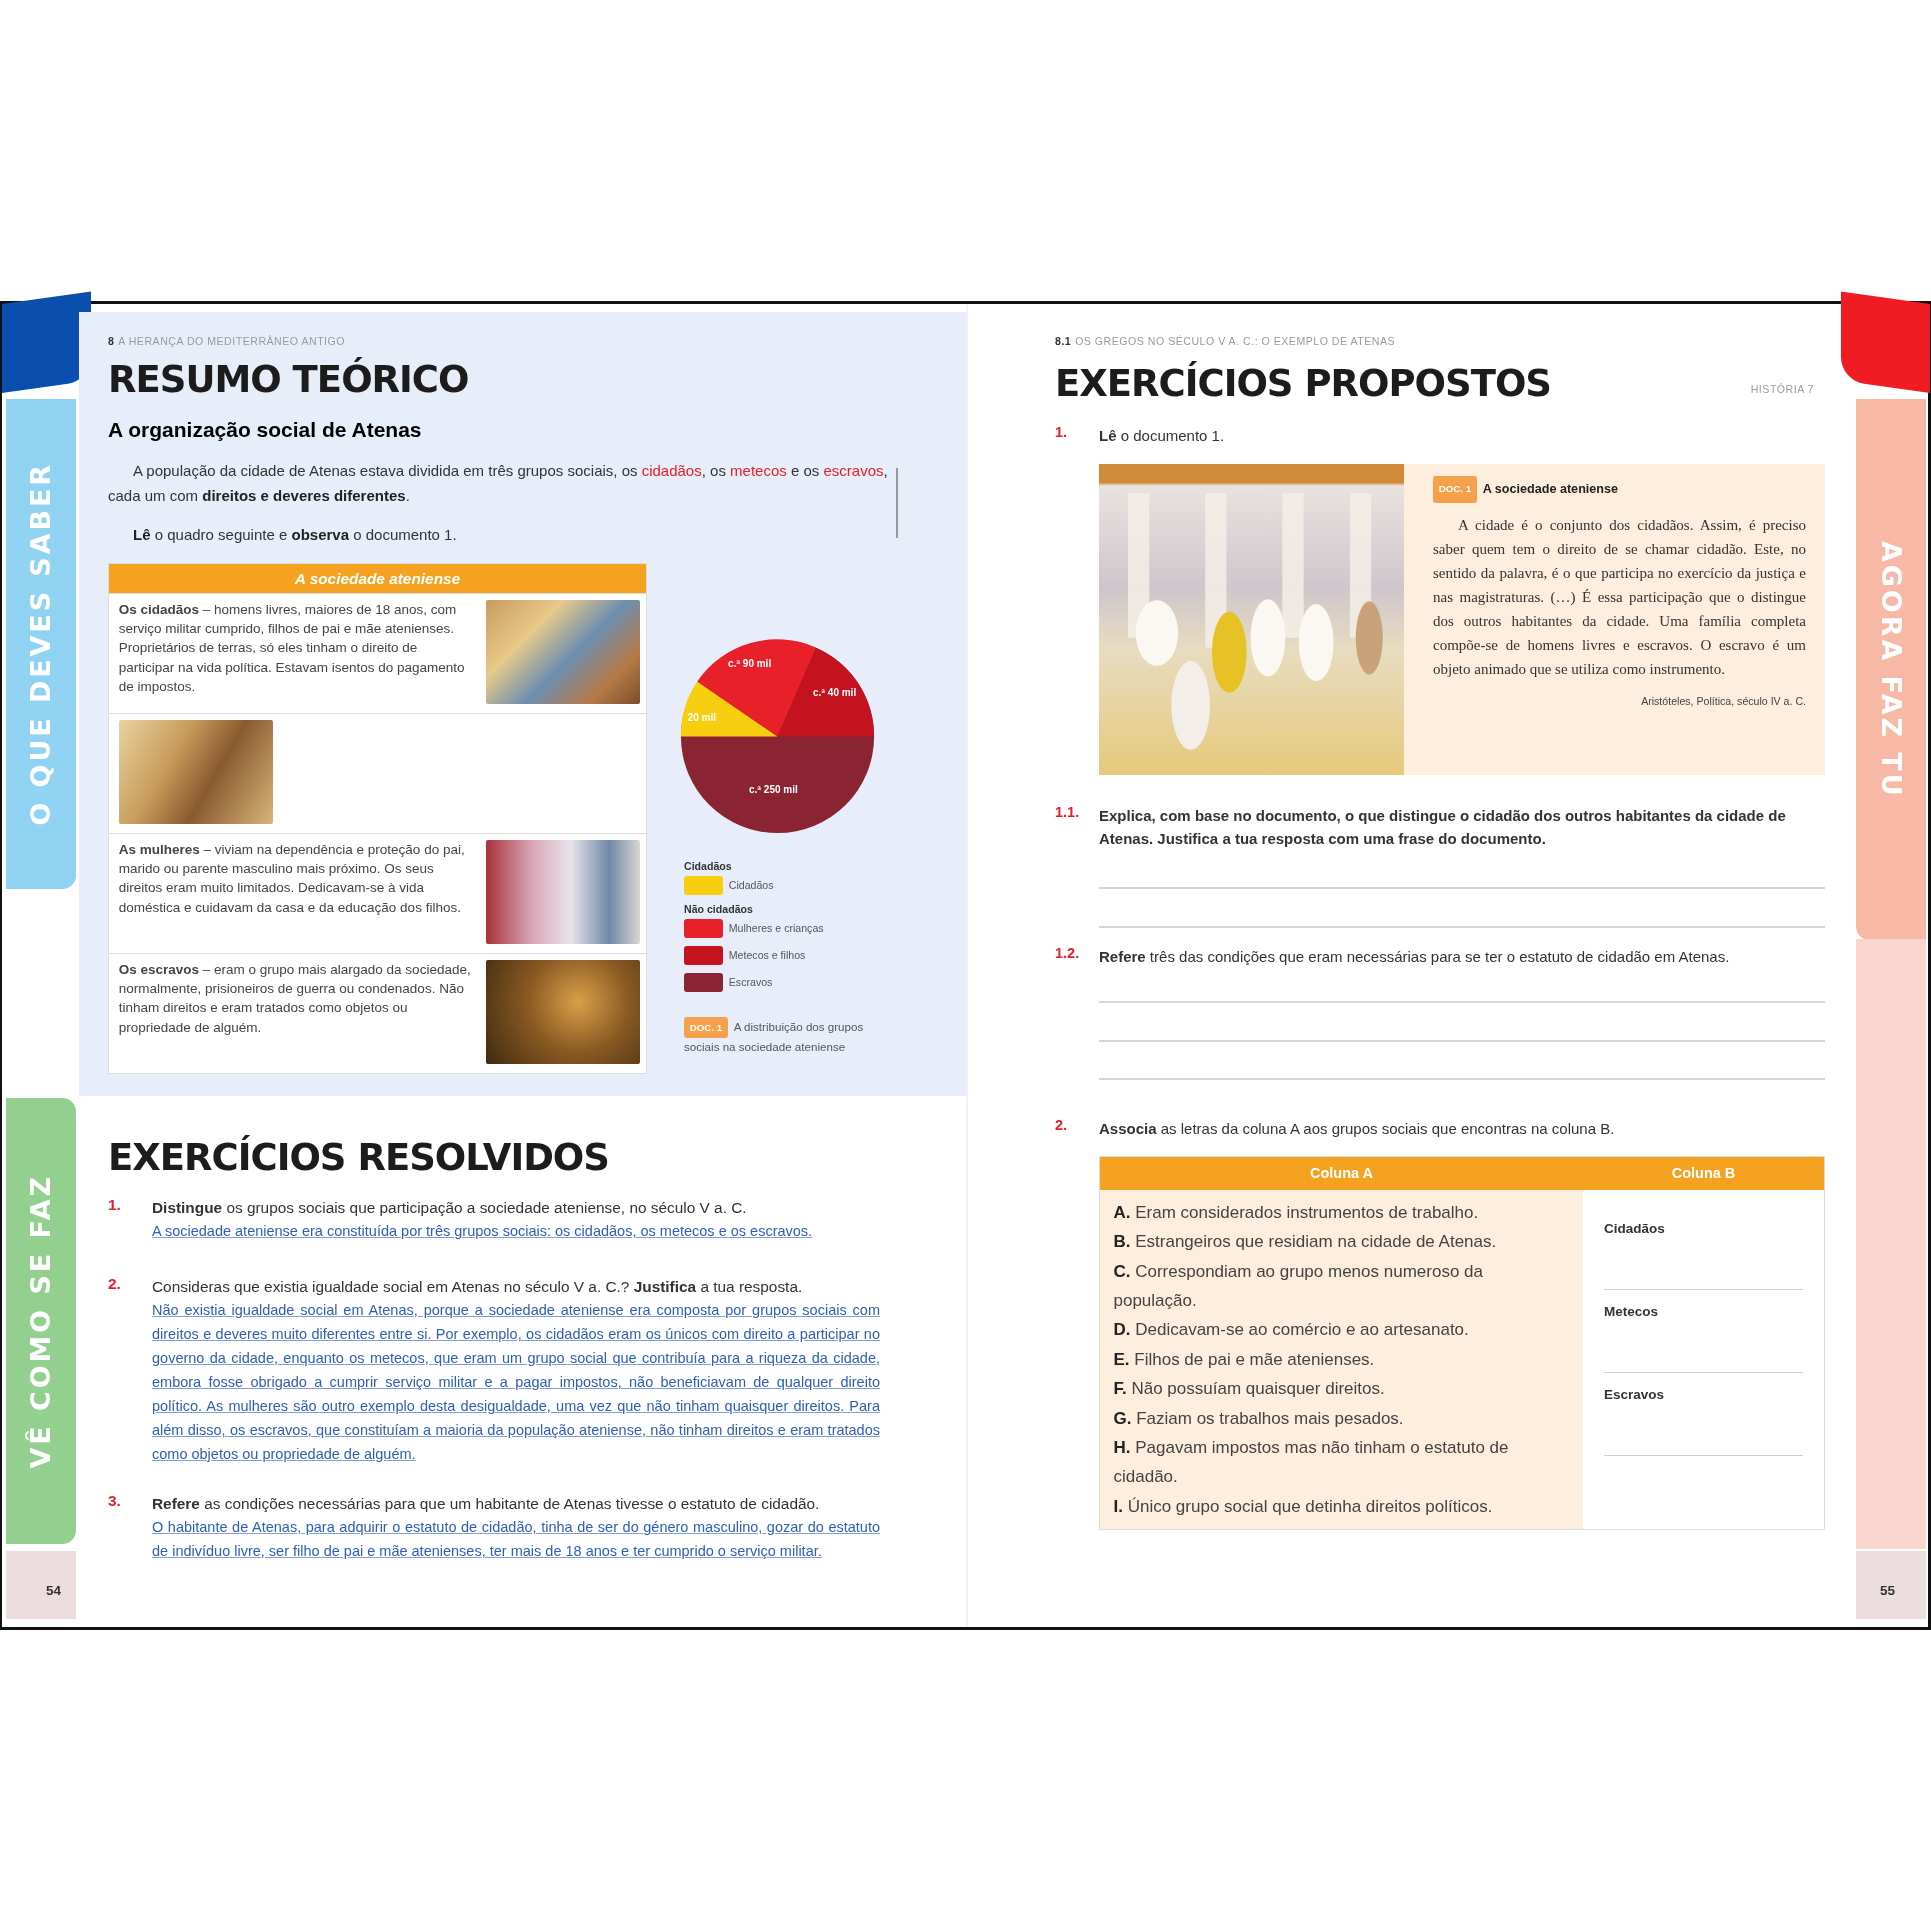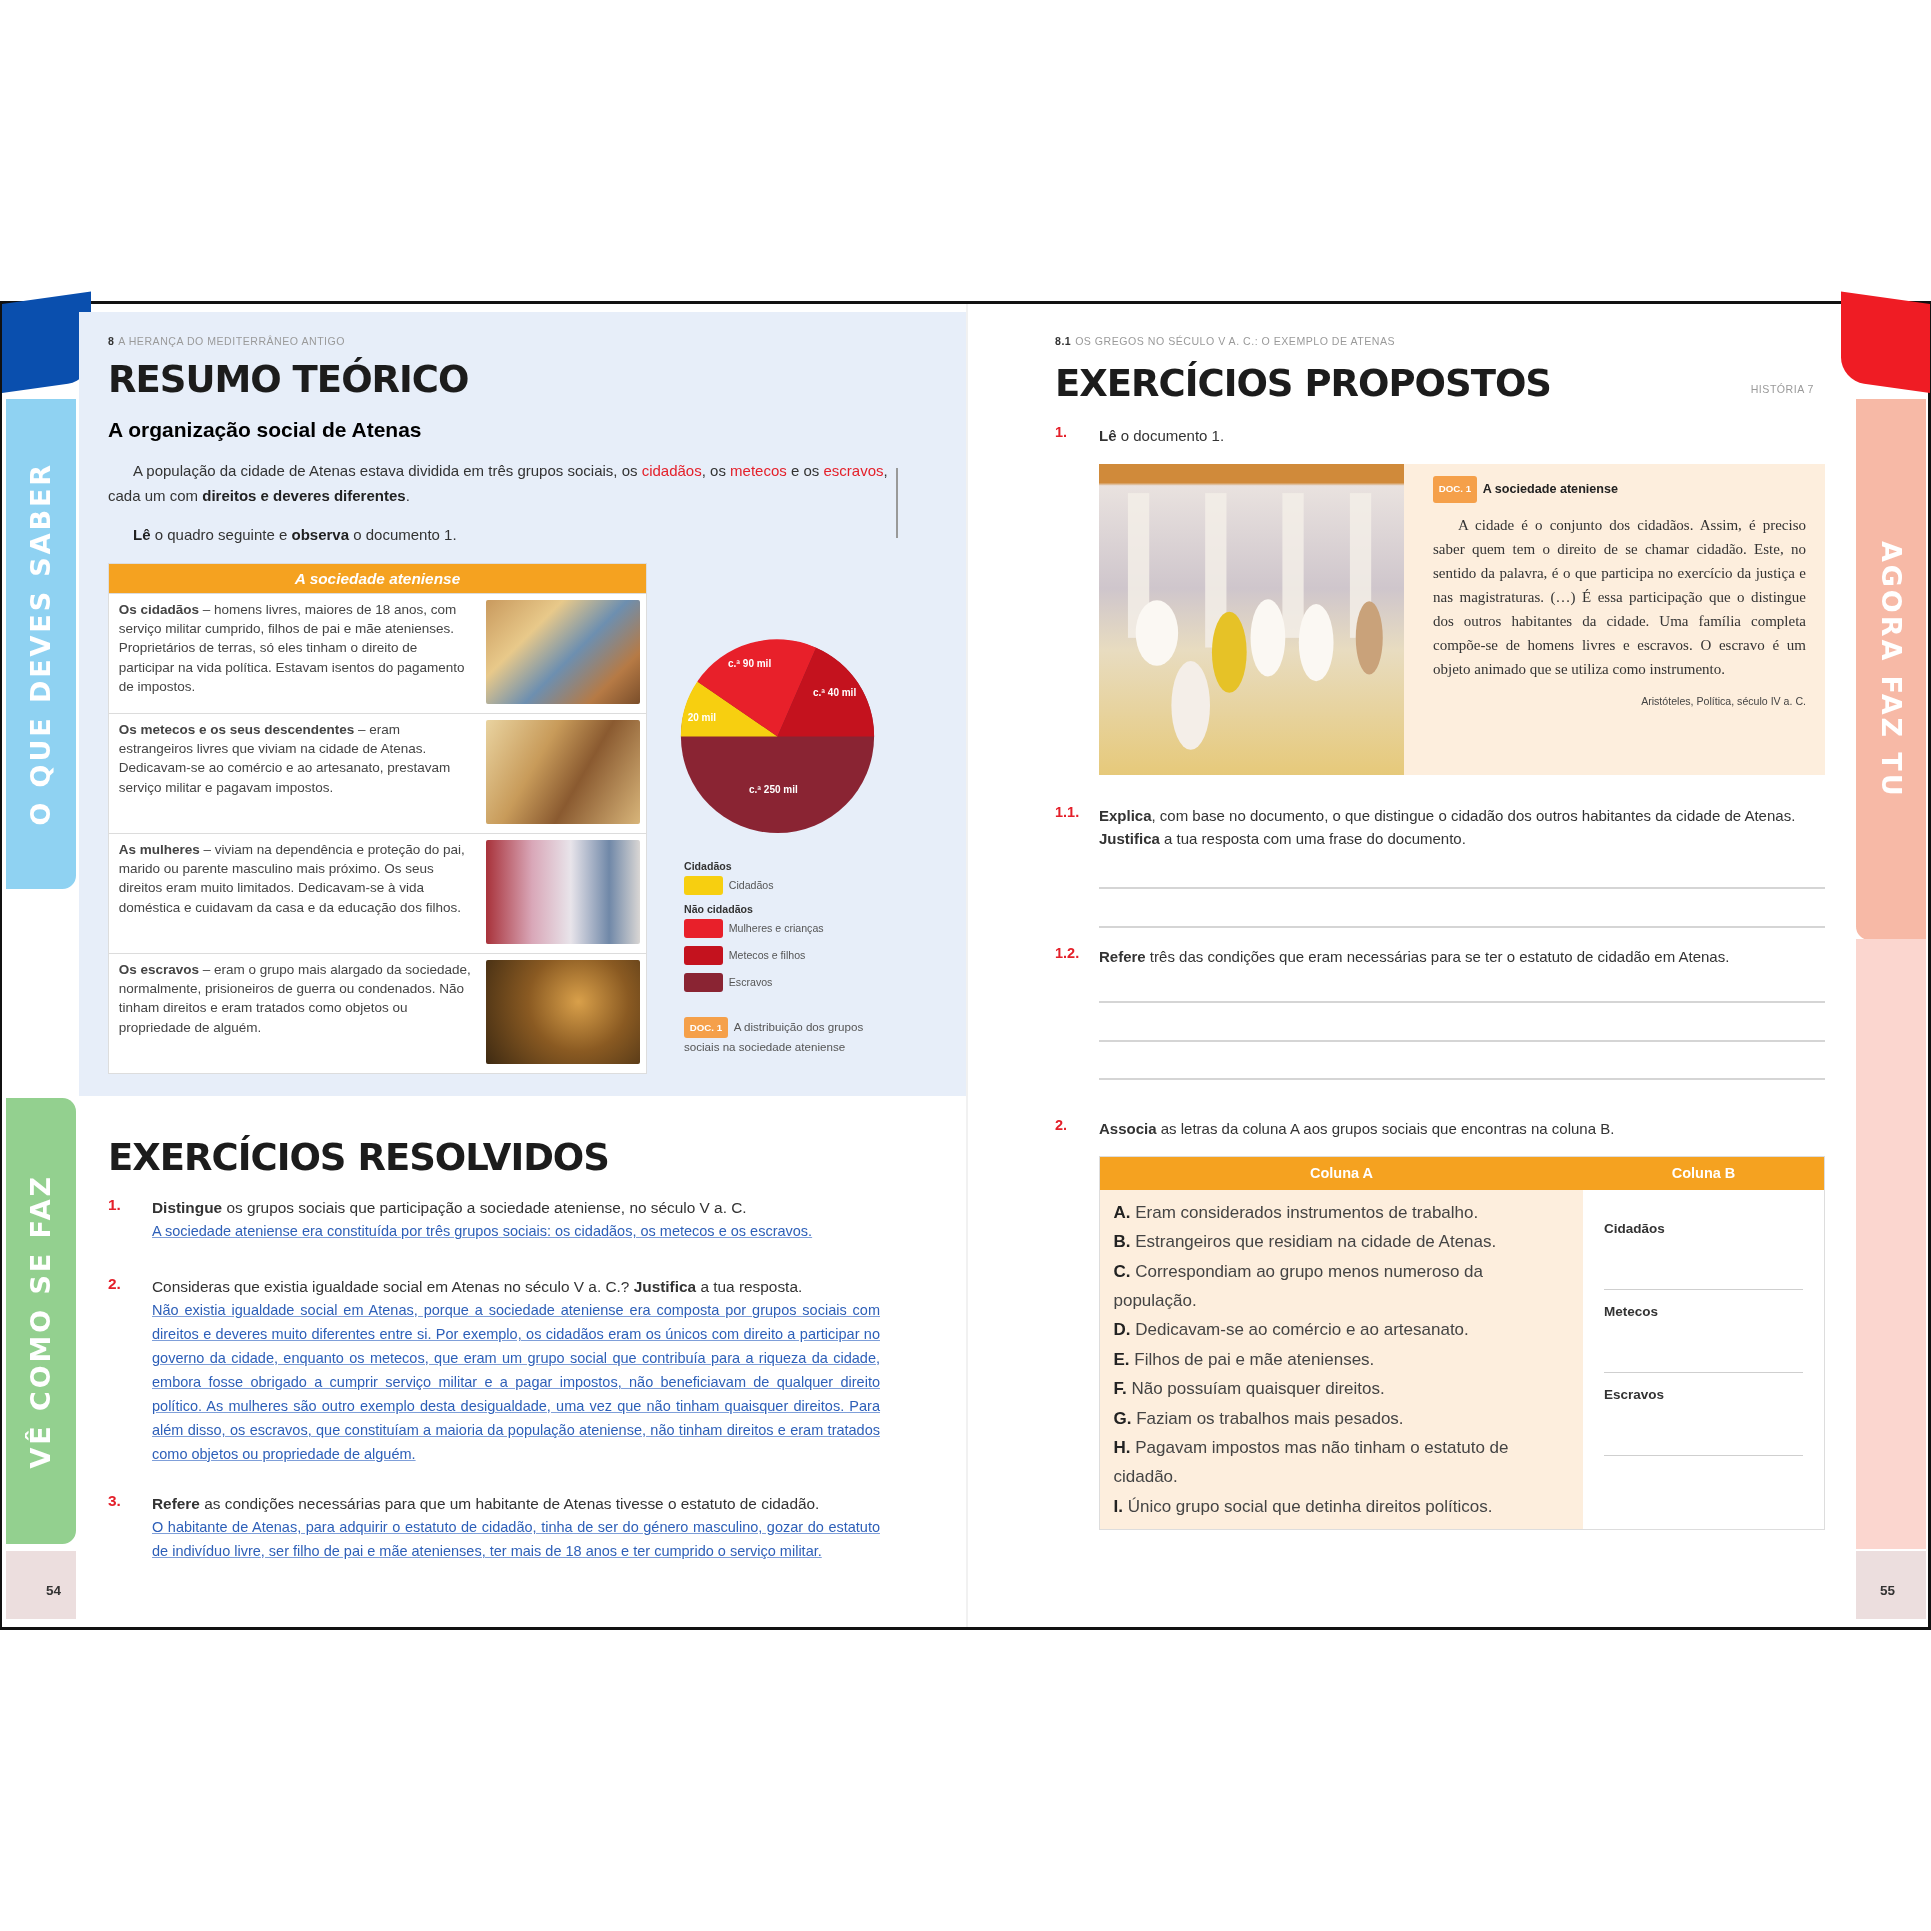--- a/index.html
+++ b/index.html
@@ -109,21 +109,20 @@
       <span class="bold">Lê</span><span> o quadro seguinte e </span><span class="bold">observa</span><span> o documento 1.</span>
     </p>
 
     <div class="q-table">
       <div class="hdr">A sociedade ateniense</div>
       <div class="q-row">
         <div class="txt"><b>Os cidadãos</b><span> – homens livres, maiores de 18 anos, com serviço militar cumprido, filhos de pai e mãe atenienses. Proprietários de terras, só eles tinham o direito de participar na vida política. Estavam isentos do pagamento de impostos.</span></div>
         <div class="img" style="background:linear-gradient(135deg,#c99a5e 0%,#e8c98a 30%,#6d8fb0 55%,#b67a45 80%,#7a4e2a 100%);"></div>
       </div>
       <div class="q-row">
-        <div class="txt"><b>Os metecos e os seus descendentes</b><span> – eram estrangeiros livres que viviam na cidade de Atenas. Dedicavam-se ao comércio e ao artesanato, prestavam serviço militar e pagavam impostos.</span></div>
         <div class="img" style="background:linear-gradient(120deg,#e9d3a0 0%,#c89b5a 35%,#8a5a30 60%,#d8b57a 100%);"></div>
       </div>
       <div class="q-row">
         <div class="txt"><b>As mulheres</b><span> – viviam na dependência e proteção do pai, marido ou parente masculino mais próximo. Os seus direitos eram muito limitados. Dedicavam-se à vida doméstica e cuidavam da casa e da educação dos filhos.</span></div>
         <div class="img" style="background:linear-gradient(90deg,#a8323a 0%,#d9a7b8 30%,#e8e4ea 55%,#7088a8 80%,#d9d6d4 100%);"></div>
       </div>
       <div class="q-row">
         <div class="txt"><b>Os escravos</b><span> – eram o grupo mais alargado da sociedade, normalmente, prisioneiros de guerra ou condenados. Não tinham direitos e eram tratados como objetos ou propriedade de alguém.</span></div>
         <div class="img" style="background:radial-gradient(circle at 60% 40%,#d9a04a 0%,#8a5a22 45%,#3e2a12 100%);"></div>
       </div>
@@ -231,21 +230,21 @@
       </div>
       <div class="doc-text">
         <div class="doc-title"><span class="doc-tag">DOC. 1</span><span>A sociedade ateniense</span></div>
         <div style="text-indent:25px;">A cidade é o conjunto dos cidadãos. Assim, é preciso saber quem tem o direito de se chamar cidadão. Este, no sentido da palavra, é o que participa no exercício da justiça e nas magistraturas. (…) É essa participação que o distingue dos outros habitantes da cidade. Uma família completa compõe-se de homens livres e escravos. O escravo é um objeto animado que se utiliza como instrumento.</div>
         <div class="doc-source">Aristóteles, Política, século IV a. C.</div>
       </div>
     </div>
 
     <div class="prop" style="top:500px;">
       <span class="num">1.1.</span>
-      <div class="q" style="width:724px;"><b>Explica</b><span>, com base no documento, o que distingue o cidadão dos outros habitantes da cidade de Atenas. </span><b>Justifica</b><span> a tua resposta com uma frase do documento.</span></div>
+      <div class="q" style="width:724px;font-weight:bold;"><b>Explica</b><span>, com base no documento, o que distingue o cidadão dos outros habitantes da cidade de Atenas. </span><b>Justifica</b><span> a tua resposta com uma frase do documento.</span></div>
     </div>
     <div class="line" style="top:583px;"></div>
     <div class="line" style="top:622px;"></div>
 
     <div class="prop" style="top:641px;">
       <span class="num">1.2.</span>
       <div class="q"><b>Refere</b><span> três das condições que eram necessárias para se ter o estatuto de cidadão em Atenas.</span></div>
     </div>
     <div class="line" style="top:697px;"></div>
     <div class="line" style="top:736px;"></div>

